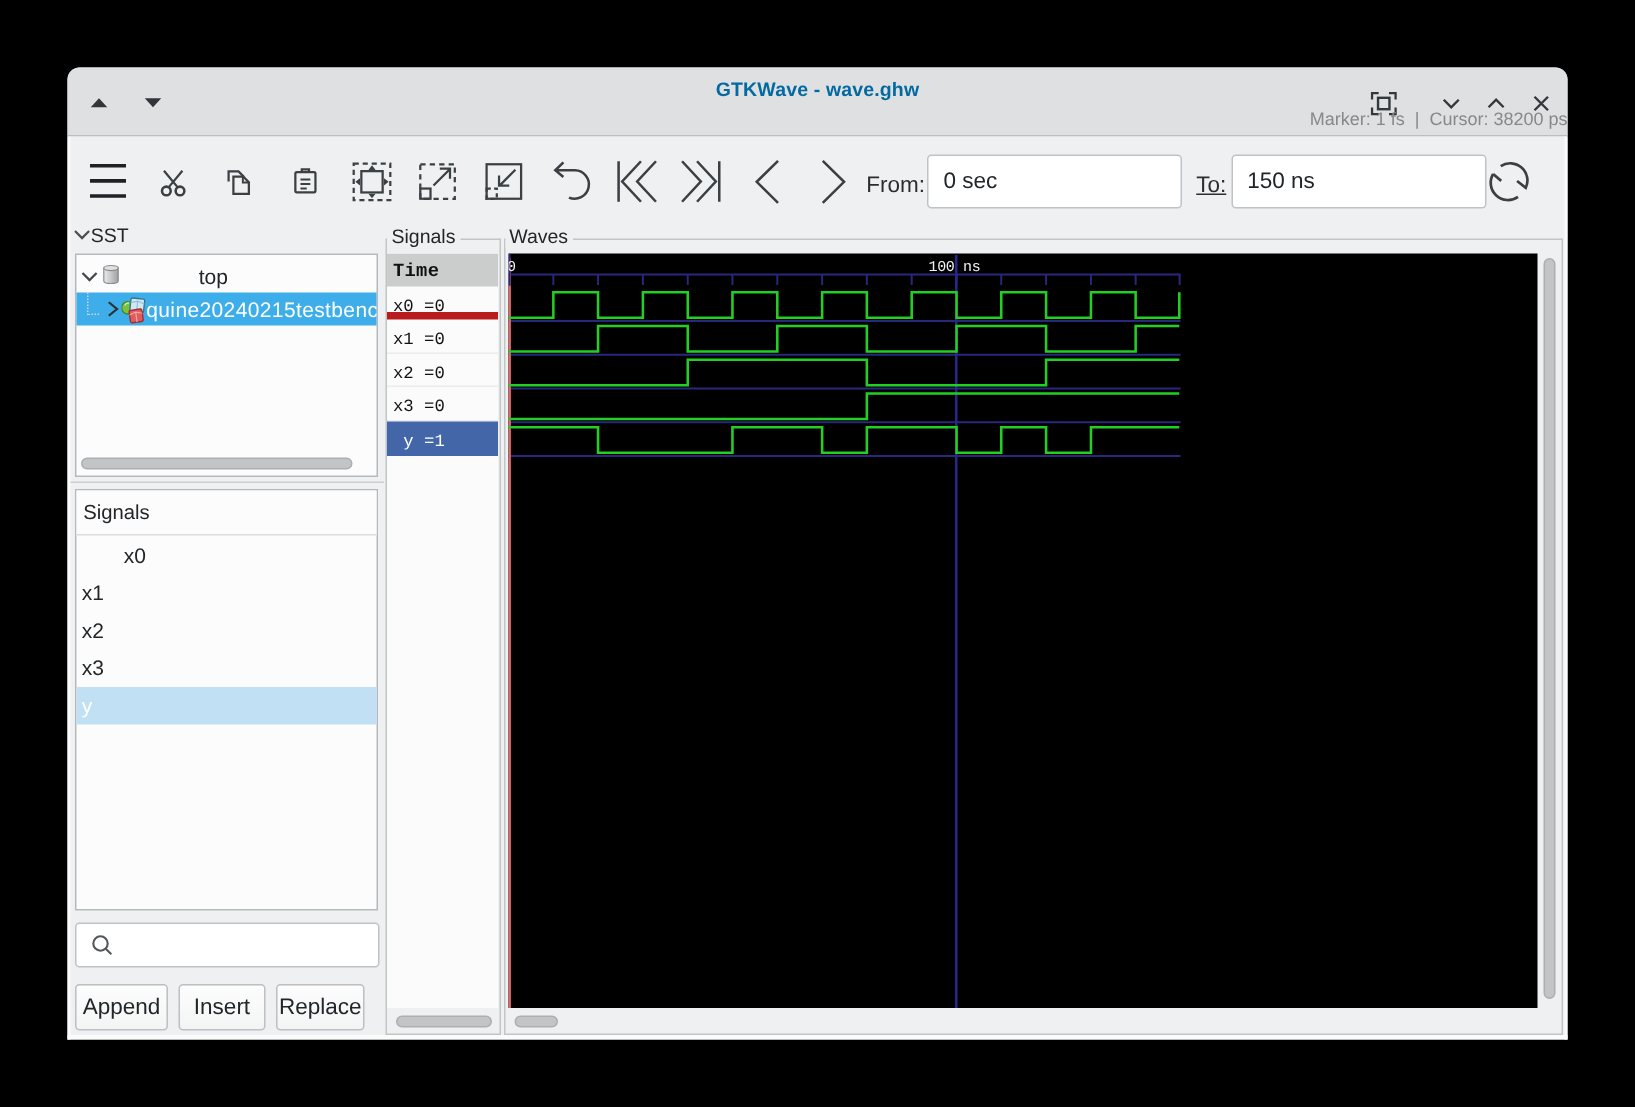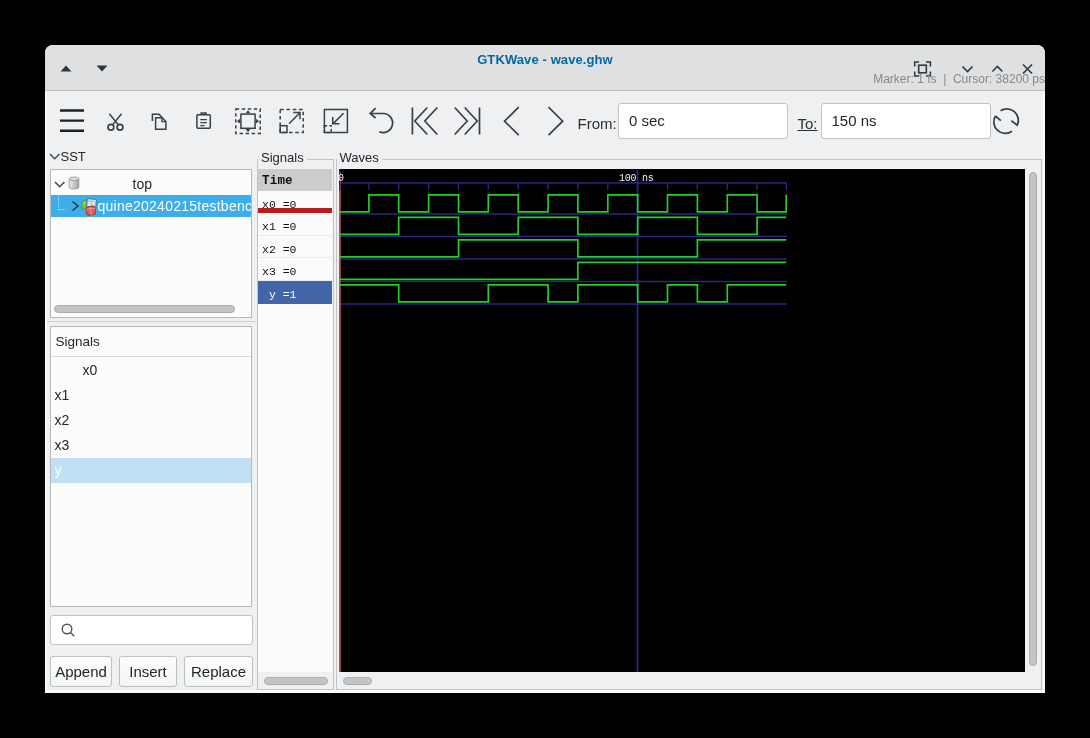--- a/index.html
+++ b/index.html
@@ -136,21 +136,21 @@
   </div>
 
   <div class="entry" style="left:4.5px;top:570px;width:203.5px;height:29.5px;">
     <svg class="abs" style="left:9px;top:7px;" width="16" height="16" viewBox="0 0 16 16">
       <circle cx="7" cy="6" r="4.8" fill="none" stroke="#51575c" stroke-width="1.4"></circle>
       <path d="M 10.5 9.5 L 14.2 13.2" stroke="#51575c" stroke-width="1.4"></path>
     </svg>
   </div>
   <div class="btn" style="left:5px;width:62px;">Append</div>
   <div class="btn" style="left:74px;width:58px;">Insert</div>
-  <div class="btn" style="left:139px;width:69px;">Replace</div>
+  <div class="btn" style="left:139px;width:59px;">Replace</div>
 
   <div class="frame" id="namesframe" style="left:211.5px;top:114px;width:77px;height:531px;"></div>
   <div class="framelbl" style="left:213px;">Signals</div>
   <div class="abs" id="namescanvas" style="left:213px;top:123.5px;width:73.5px;height:503px;background:#fbfbfb;overflow:hidden;">
     <div class="abs" style="left:0;top:0.5px;width:73.5px;height:21.5px;background:#cbcccc;"></div>
     <div class="namerow" style="top:0.5px;height:16px;line-height:25px;font-weight:bold;font-size:12.5px;letter-spacing:0.2px;">Time</div>
     <div class="namerow" style="top:22px;border-bottom:5px solid #b91c1c;">x0 =0</div>
     <div class="namerow" style="top:44.5px;border-bottom:1px solid #ececec;">x1 =0</div>
     <div class="namerow" style="top:67px;border-bottom:1px solid #ececec;">x2 =0</div>
     <div class="namerow" style="top:89.5px;border-bottom:1px solid #ececec;">x3 =0</div>

